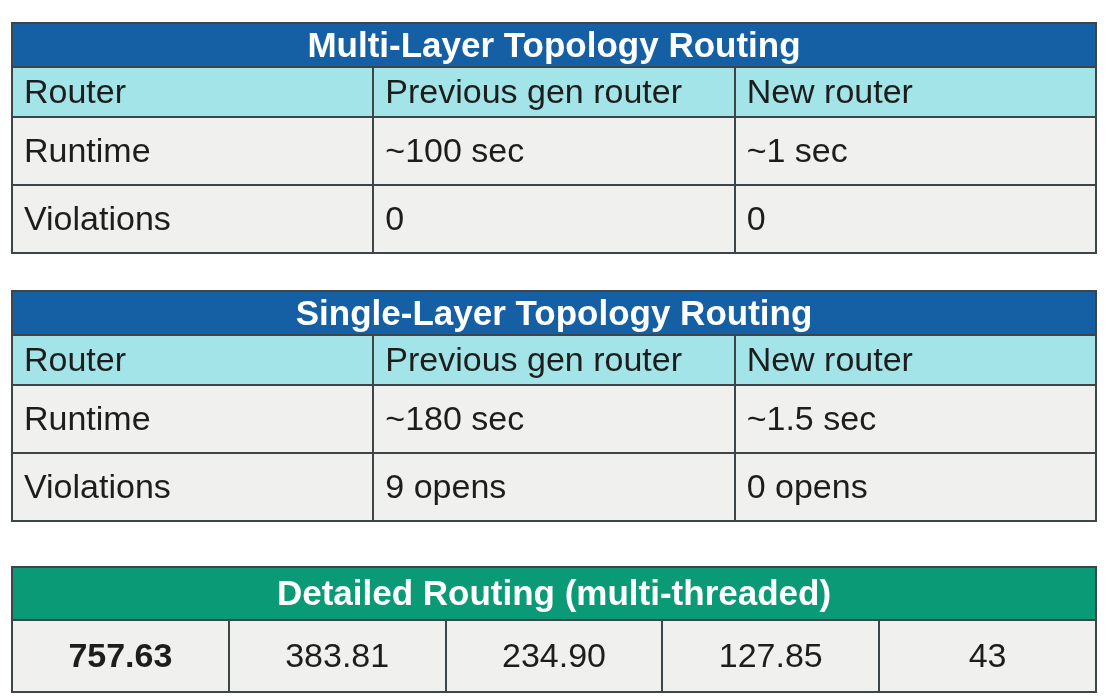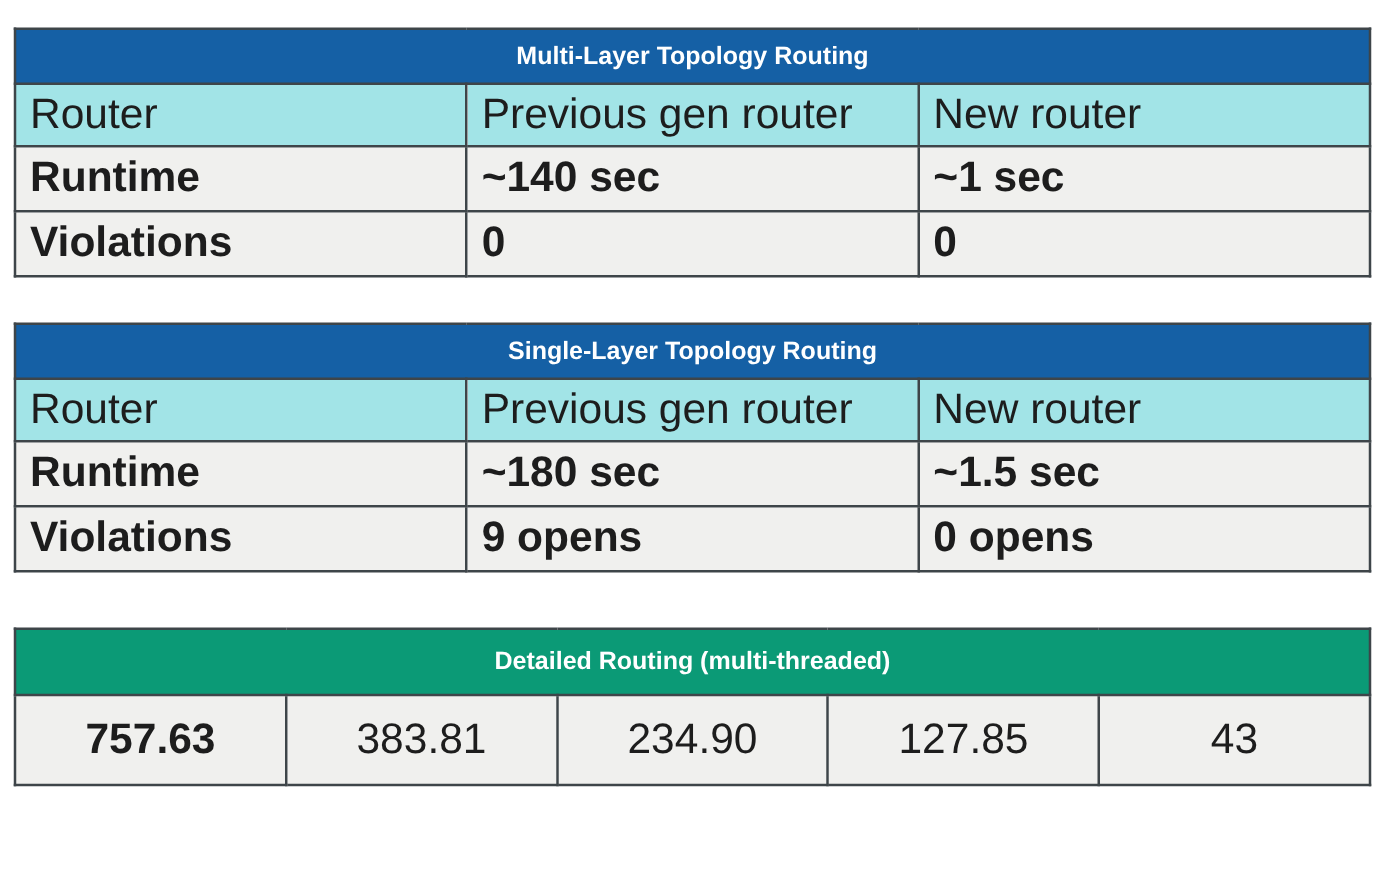--- a/index.html
+++ b/index.html
@@ -37,29 +37,29 @@
     background:var(--data-row-background);
     overflow:hidden;
     white-space:nowrap;
   }
   .tbl-a{margin-top:22px;}
   .tbl-b{margin-top:36px;border-radius:31px;}
   .tbl-c{margin-top:44px;border-radius:11px;}
   tr.title-row td{
     text-align:center;
     font-weight:bold;
-    font-size:20px;
+    font-size:35px;
     color:var(--header-text);
     padding:0;
     margin-left:33px;
   }
   .tbl-a tr.title-row td,.tbl-b tr.title-row td{background:var(--blue-header);height:44px;}
   .tbl-c tr.title-row td{background:var(--green-header);height:53px;}
   .tbl-a tr.head-row td,.tbl-b tr.head-row td{background:var(--cyan-header-row);height:50px;}
-  .tbl-a tr.data-row td,.tbl-b tr.data-row td{height:52px;font-weight:bold;}
+  .tbl-a tr.data-row td,.tbl-b tr.data-row td{height:68px;}
   .tbl-c tr.head-row td{
     background:var(--mint-header-row);
     height:81px;
     text-align:center;
     padding:0;
   }
   .tbl-c tr.data-row td{
     height:72px;
     text-align:center;
     padding:0;
@@ -74,21 +74,21 @@
     <tr class="title-row">
       <td colspan="3">Multi-Layer Topology Routing</td>
     </tr>
     <tr class="head-row">
       <td>Router</td>
       <td>Previous gen router</td>
       <td>New router</td>
     </tr>
     <tr class="data-row">
       <td>Runtime</td>
-      <td>~140 sec</td>
+      <td>~100 sec</td>
       <td>~1 sec</td>
     </tr>
     <tr class="data-row">
       <td>Violations</td>
       <td>0</td>
       <td>0</td>
     </tr>
   </tbody>
 </table>
 

